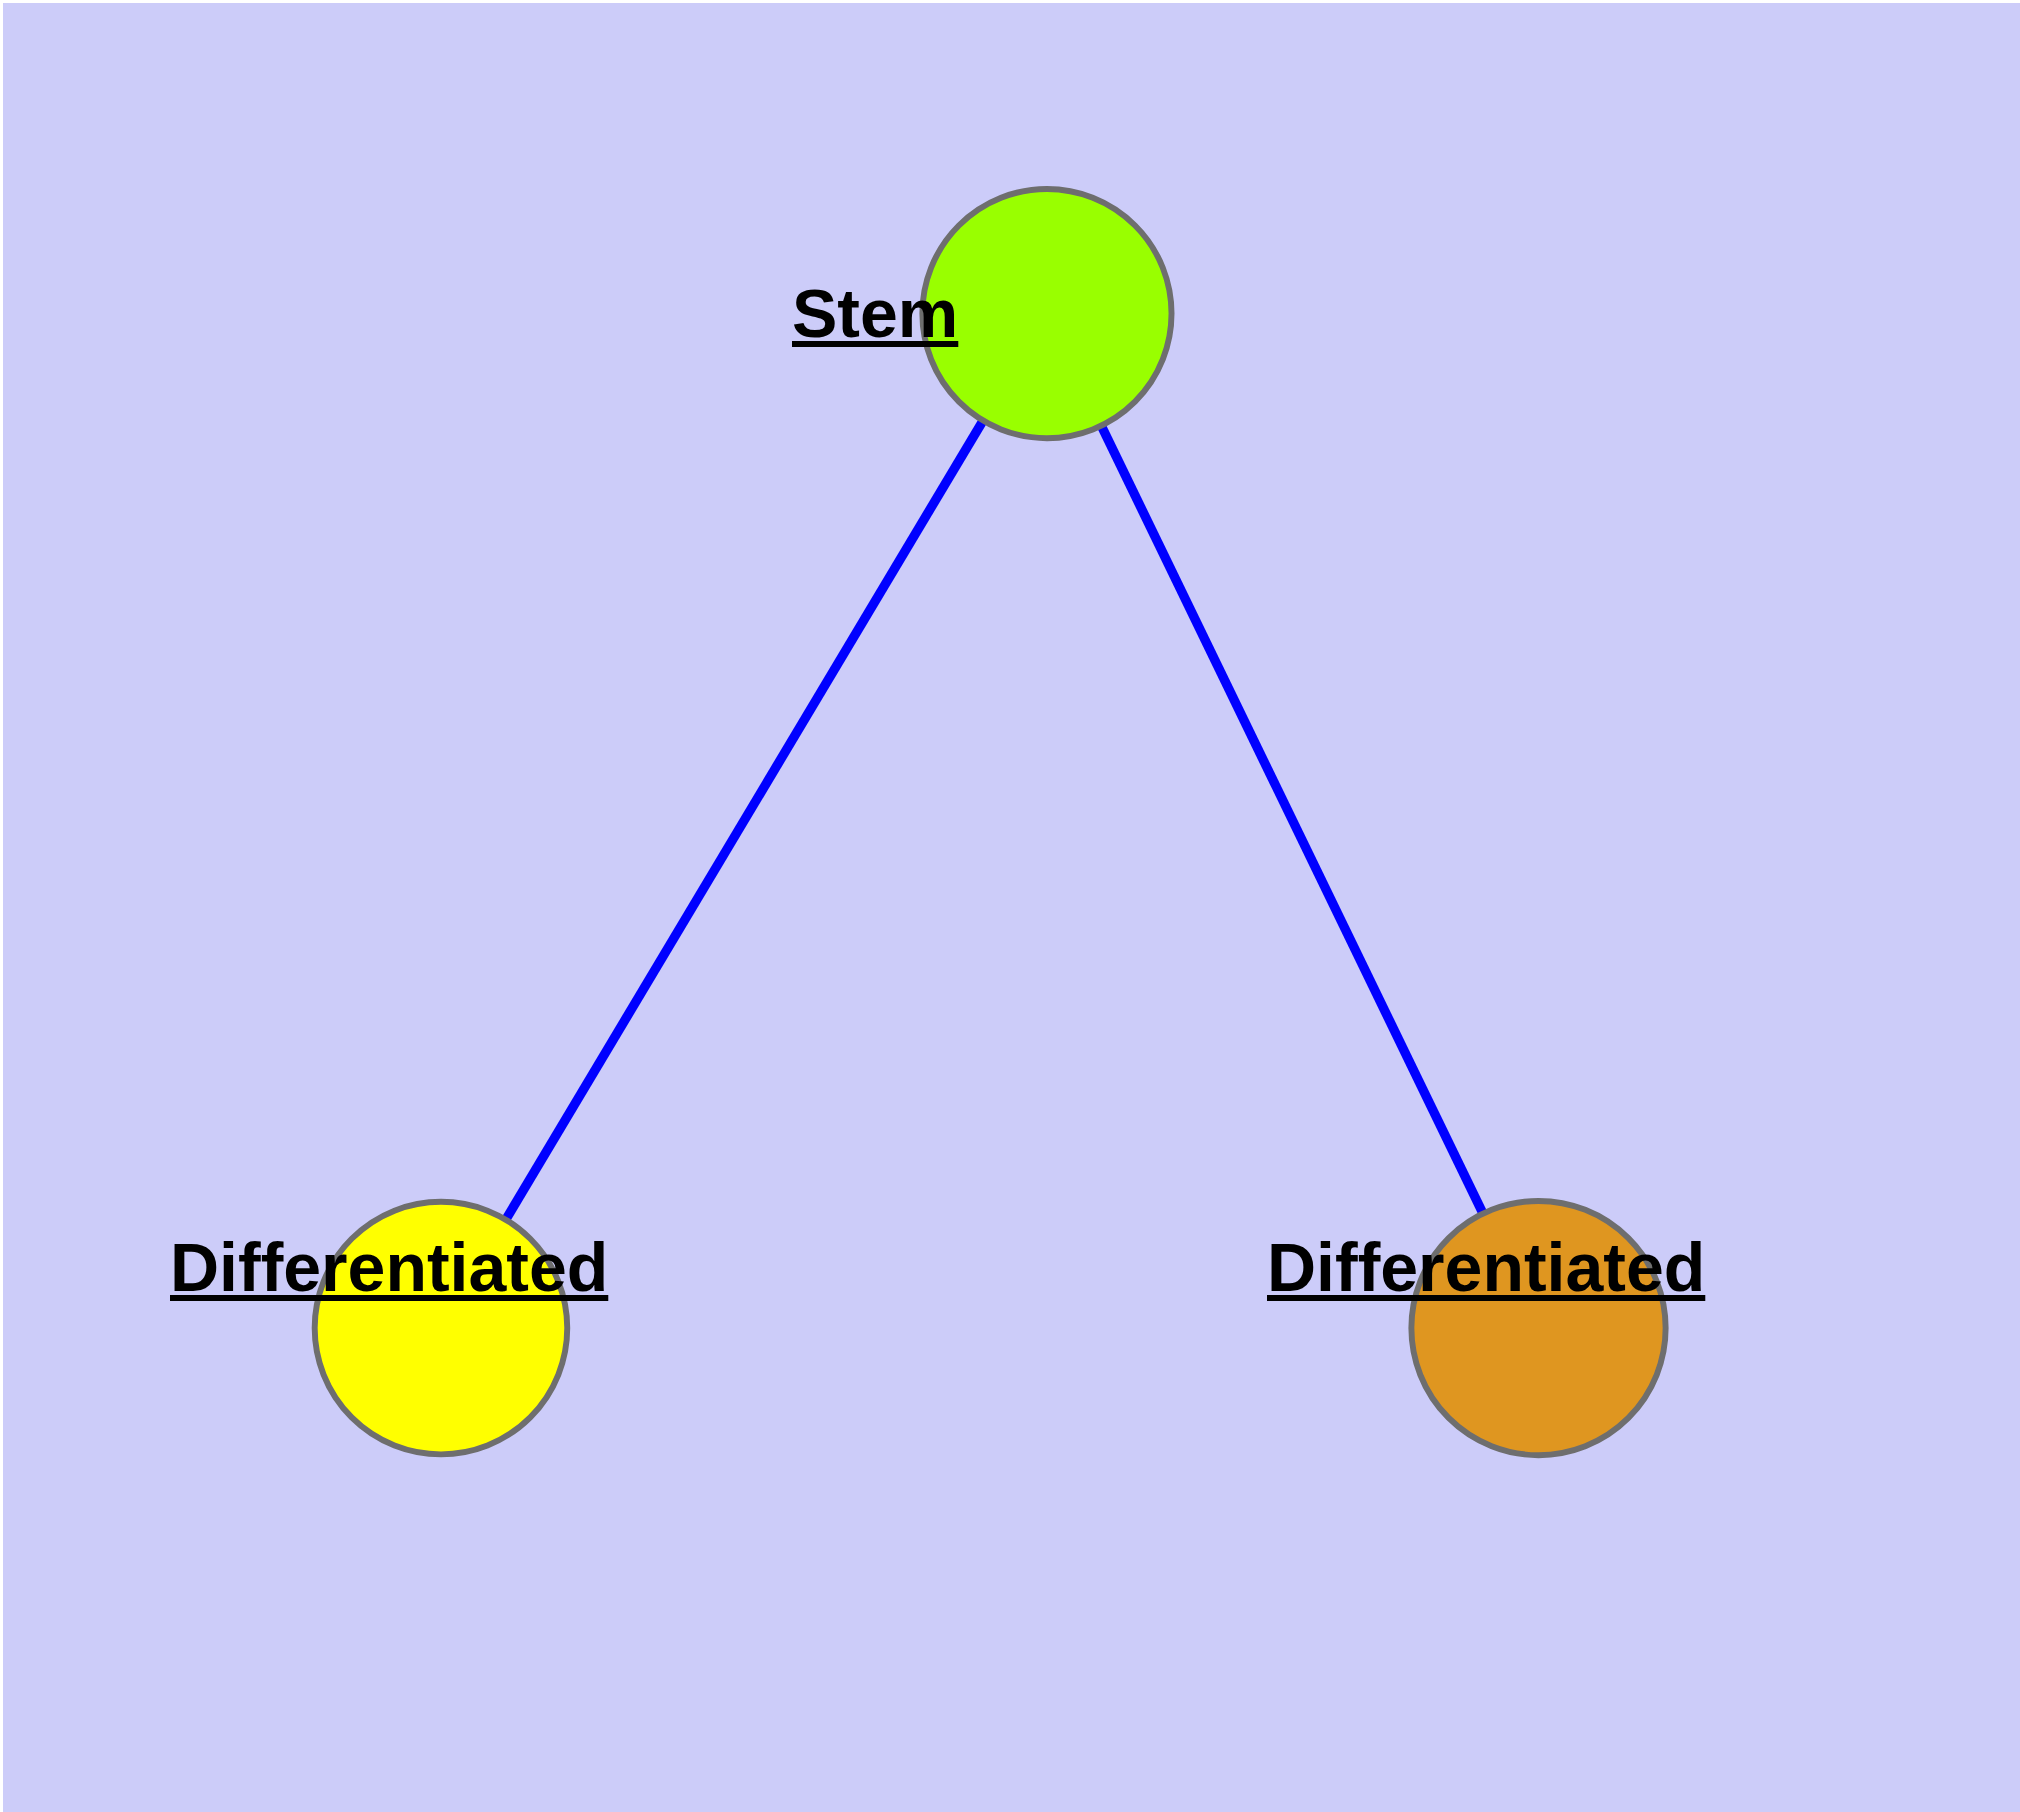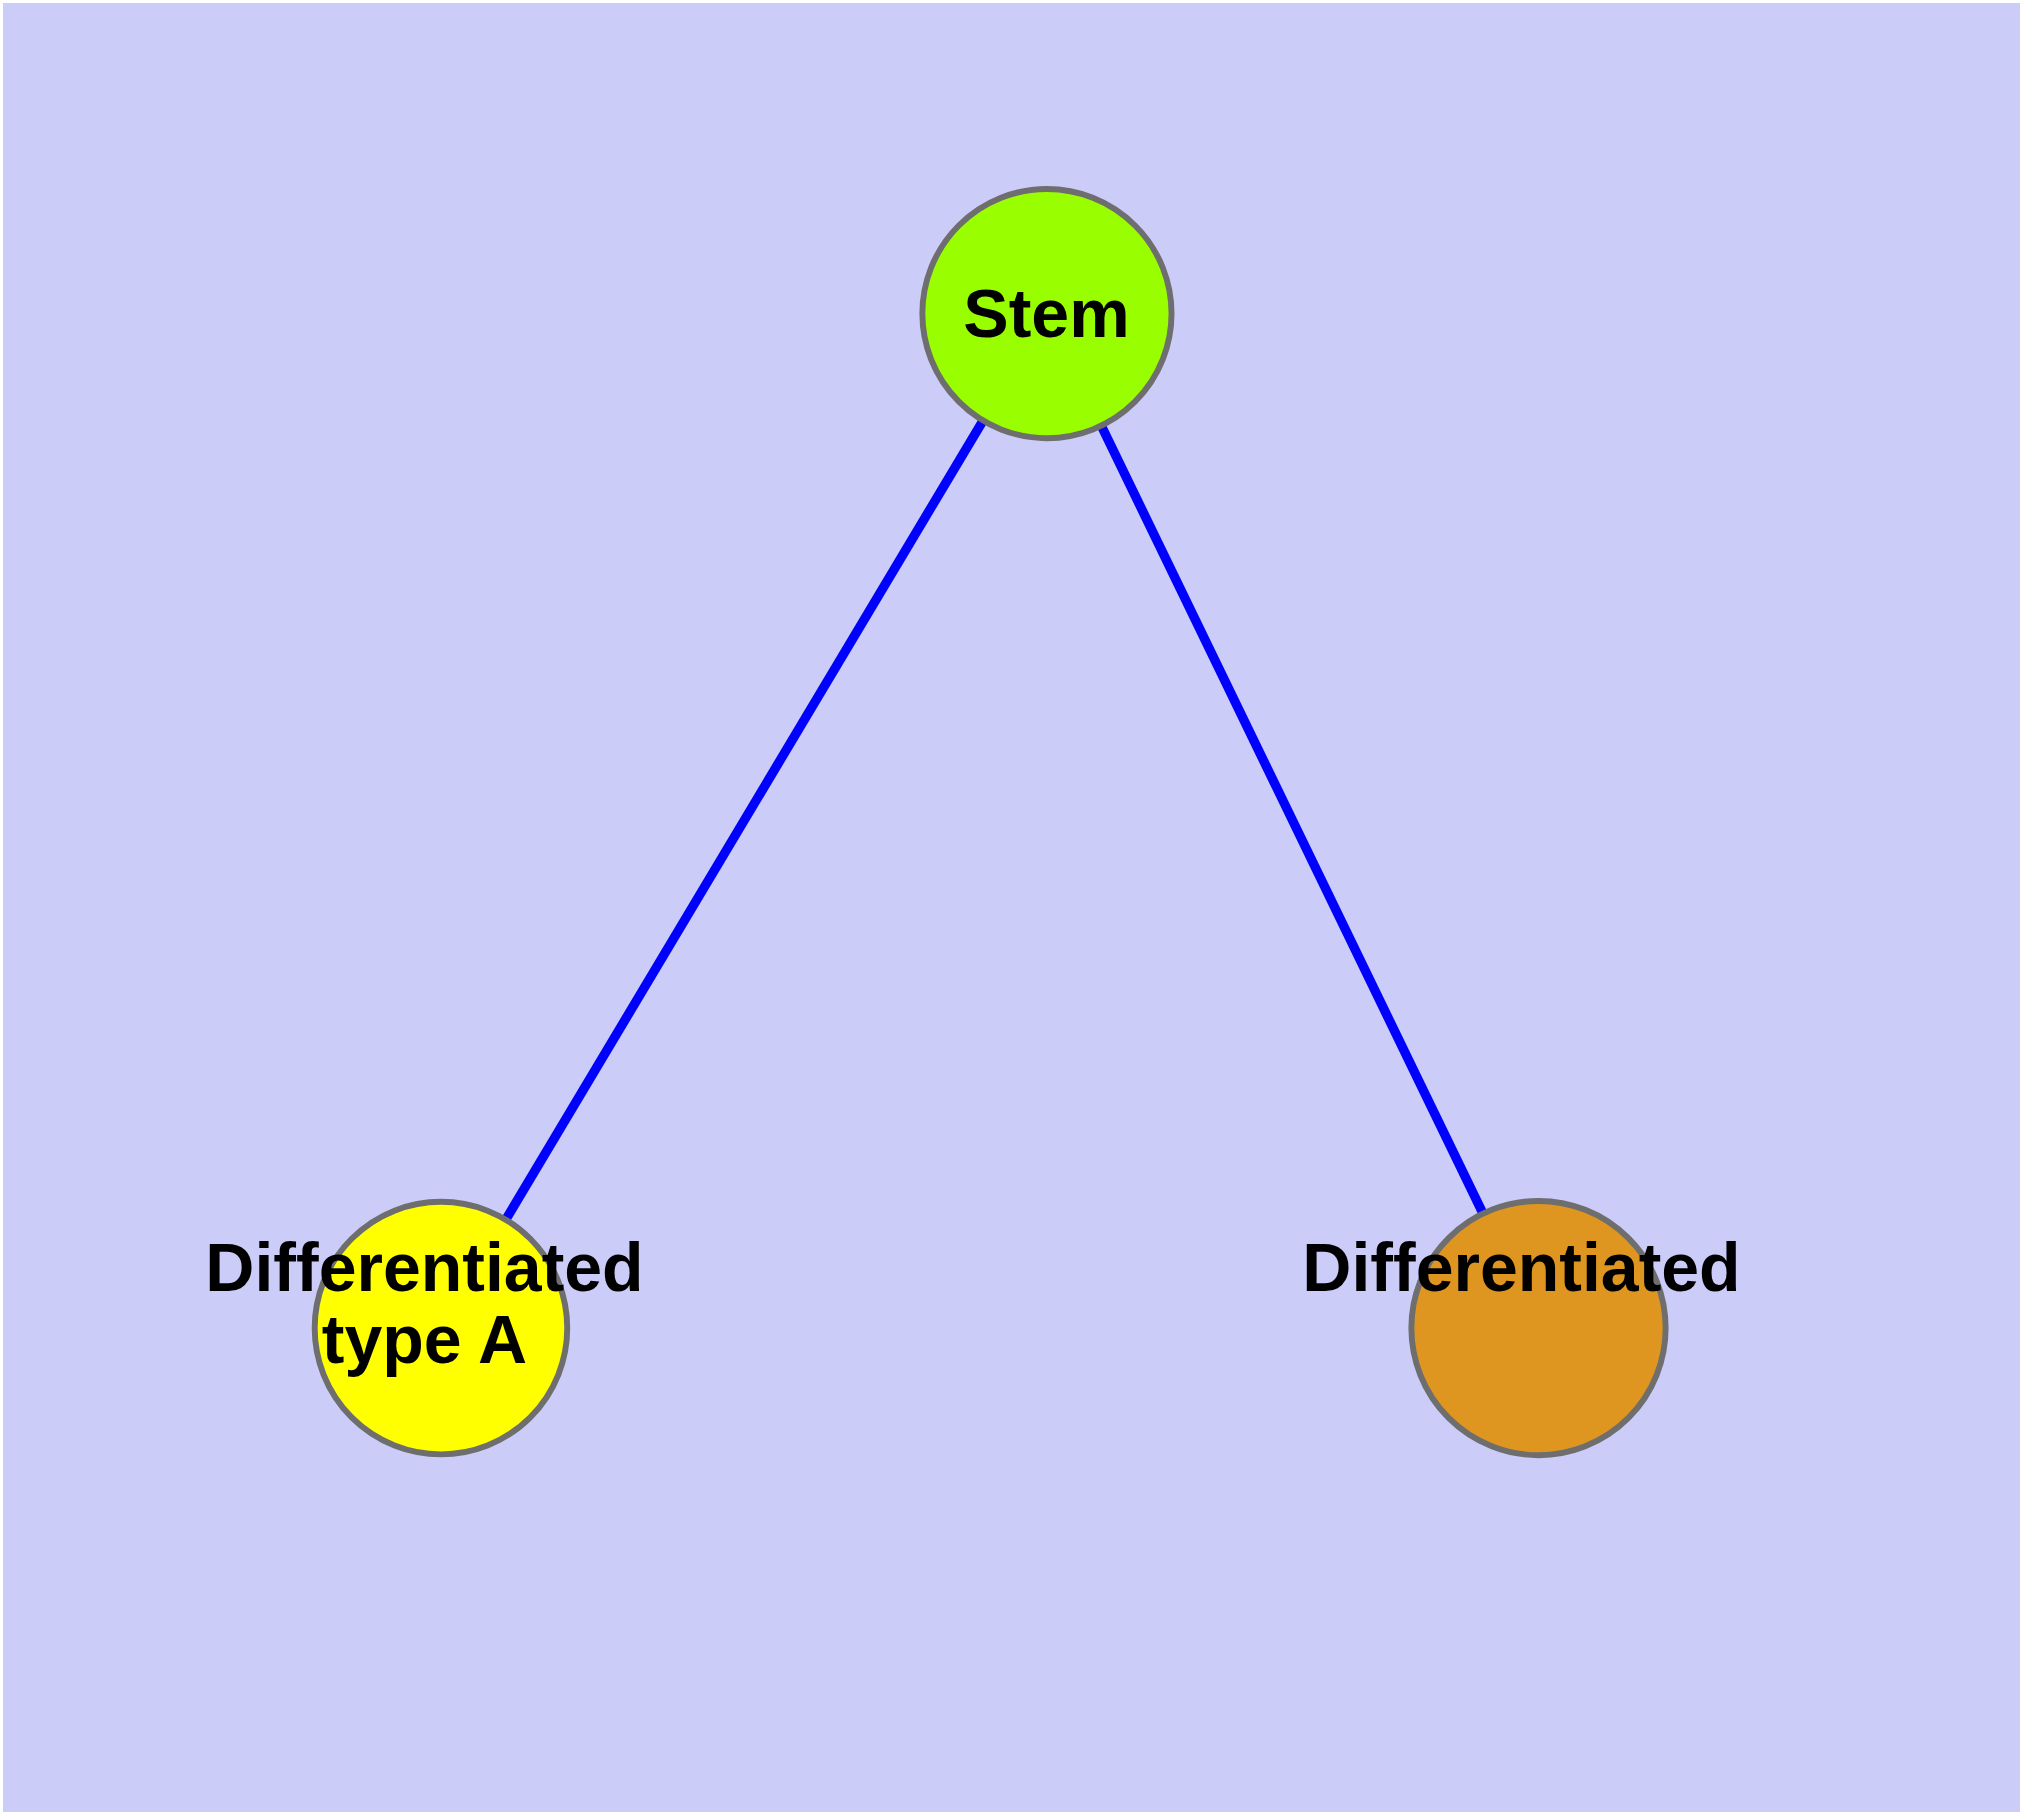--- a/index.html
+++ b/index.html
@@ -33,28 +33,28 @@
   #graph-svg {
     position: absolute;
     left: 0;
     top: 0;
     width: 2021px;
     height: 1812px;
   }
 
   .node-label {
     position: absolute;
-    text-align: center;
     font-family: "Liberation Sans", sans-serif;
     font-weight: bold;
     color: #000000;
     line-height: 1.06;
     white-space: nowrap;
     pointer-events: none;
     user-select: none;
+    text-decoration: underline;
   }
 
   #label-stem {
     left: 792px;
     top: 277px;
     width: 509px;
     font-size: 68px;
   }
 
   #label-a {
@@ -93,21 +93,20 @@
       <circle cx="1815" cy="1567" r="150" fill="#df9620" stroke="#6e6e6e" stroke-width="7"></circle>
     </g>
   </svg>
 
   <div class="node-label" id="label-stem">
     <span class="label-line">Stem</span>
   </div>
 
   <div class="node-label" id="label-a">
     <span class="label-line">Differentiated</span>
-    <span class="label-line">type A</span>
   </div>
 
   <div class="node-label" id="label-b">
     <span class="label-line">Differentiated</span>
   </div>
 
 </div>
 
 
 </body></html>

